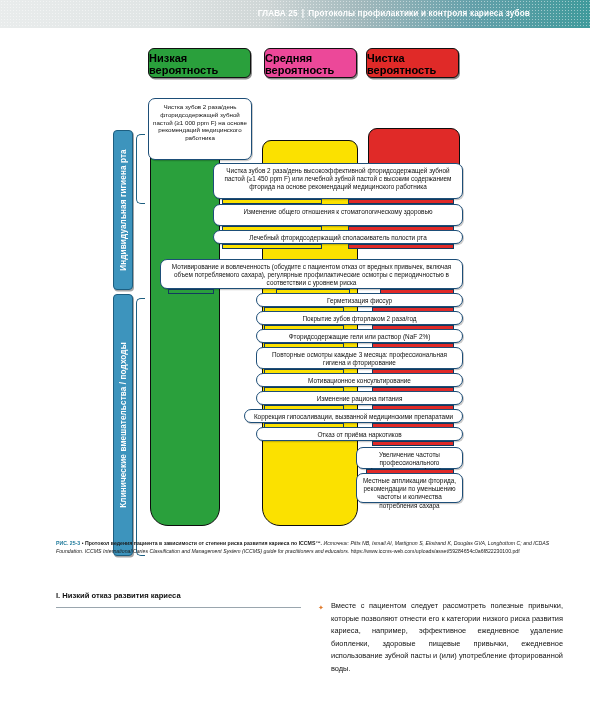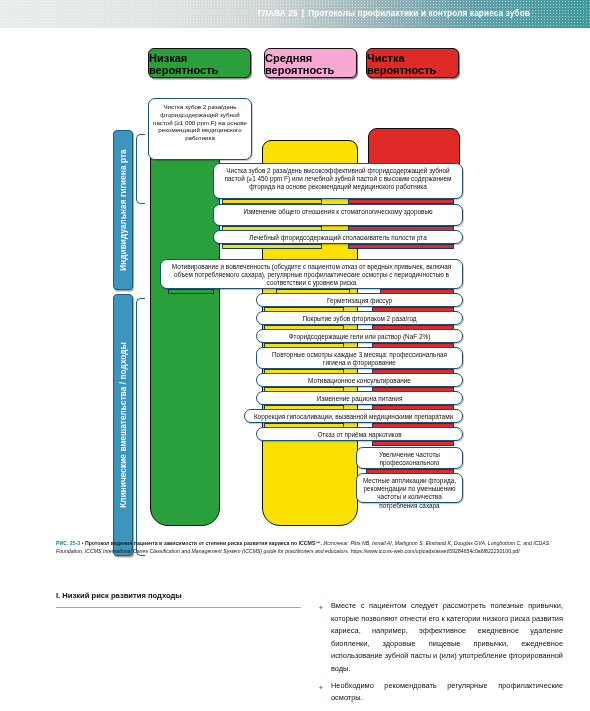--- a/index.html
+++ b/index.html
@@ -38,21 +38,21 @@
   #figure { position:absolute; left:0; top:36px; width:590px; height:500px; }
 
   
   .pill {
     position:absolute; border:1.4px solid #111; border-radius:6px;
     text-align:left; font-size:11px; font-weight:bold; color:#000;
     line-height:11.5px; padding-top:4px;
     box-shadow: 1px 1.5px 0 rgba(0,0,0,.45);
   }
   #pill-low    { left:148px; top:12px;  width:103px; height:30px; background:#2aa03c; }
-  #pill-med    { left:264px; top:12px;  width:93px;  height:30px; background:#f9a8d4; }
+  #pill-med    { left:264px; top:12px;  width:93px;  height:30px; background:#ec4899; }
   #pill-high   { left:366px; top:12px;  width:93px;  height:30px; background:#e02a28; }
 
   
   .col { position:absolute; border:1.4px solid #0d0d0d; }
   #col-green  { left:150px; top:92px;  width:70px;  height:398px; background:#2aa03c;
                 border-radius:9px 9px 18px 18px; }
   #col-yellow { left:262px; top:104px; width:96px;  height:386px; background:#fbe100;
                 border-radius:9px 9px 18px 18px; }
   #col-red    { left:368px; top:92px;  width:92px;  height:62px;  background:#e02a28;
                 border-radius:9px 9px 0 0; }
@@ -213,26 +213,22 @@
   <div class="card" style="left:356px;top:437px;width:107px;height:30px;padding-top:3px;">Местные аппликации фторида, рекомендации по уменьшению частоты и количества потребления сахара</div>
 </div>
 
 <div id="caption">
   <span id="cap-num">РИС. 25-3</span><span> • </span><span id="cap-title">Протокол ведения пациента в зависимости от степени риска развития кариеса по ICCMS™.</span><span id="cap-src"> Источник: Pitts NB, Ismail AI, Martignon S, Ekstrand K, Douglas GVA, Longbottom C; and ICDAS Foundation. ICCMS International Caries Classification and Management System (ICCMS) guide for practitioners and educators.</span>
   <span>https://www.iccms-web.com/uploads/asset/59284654c0a6f822230100.pdf</span>
 </div>
 
 <div id="bottom">
   <div class="txtcol" id="txtcol-left">
-    <div id="sect-title">I. Низкий риск развития подходы</div>
+    <div id="sect-title">I. Низкий отказ развития кариеса</div>
   </div>
 
   <div class="txtcol" id="txtcol-right">
     <div class="bullet">
       <span class="dia">✦</span>
       <span>Вместе с пациентом следует рассмотреть полезные привычки, которые позволяют отнести его к категории низкого риска развития кариеса, например, эффективное ежедневное удаление биопленки, здоровые пищевые привычки, ежедневное использование зубной пасты и (или) употребление фторированной воды.</span>
     </div>
-    <div class="bullet">
-      <span class="dia">✦</span>
-      <span>Необходимо рекомендовать регулярные профилакти­ческие осмотры.</span>
-    </div>
   </div>
 </div>
 
 </body></html>

